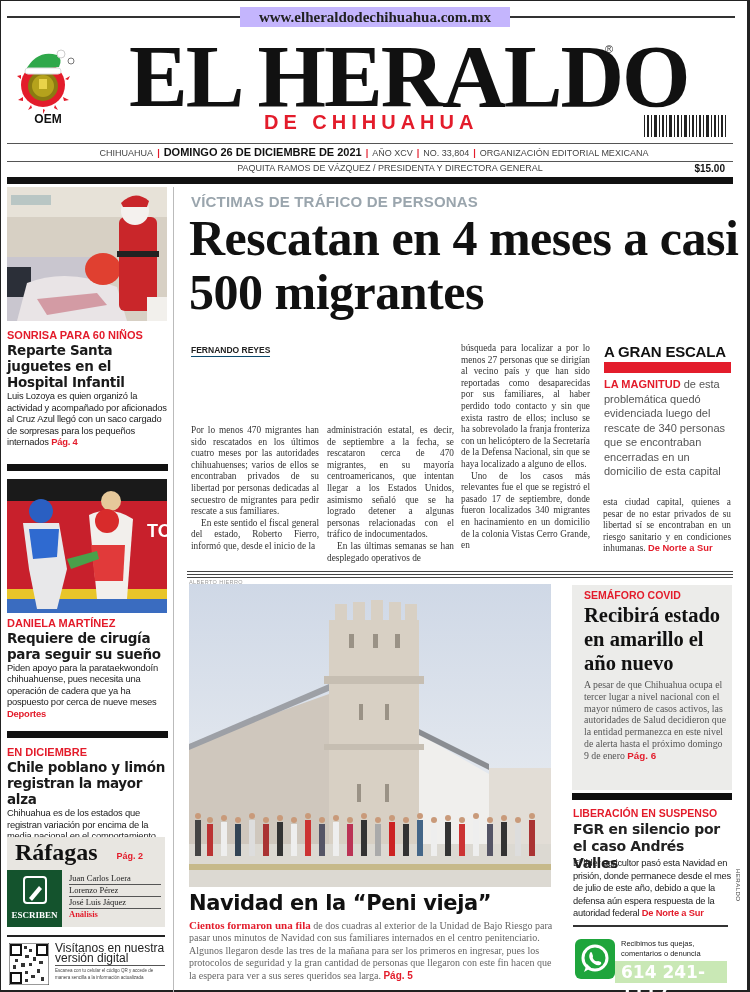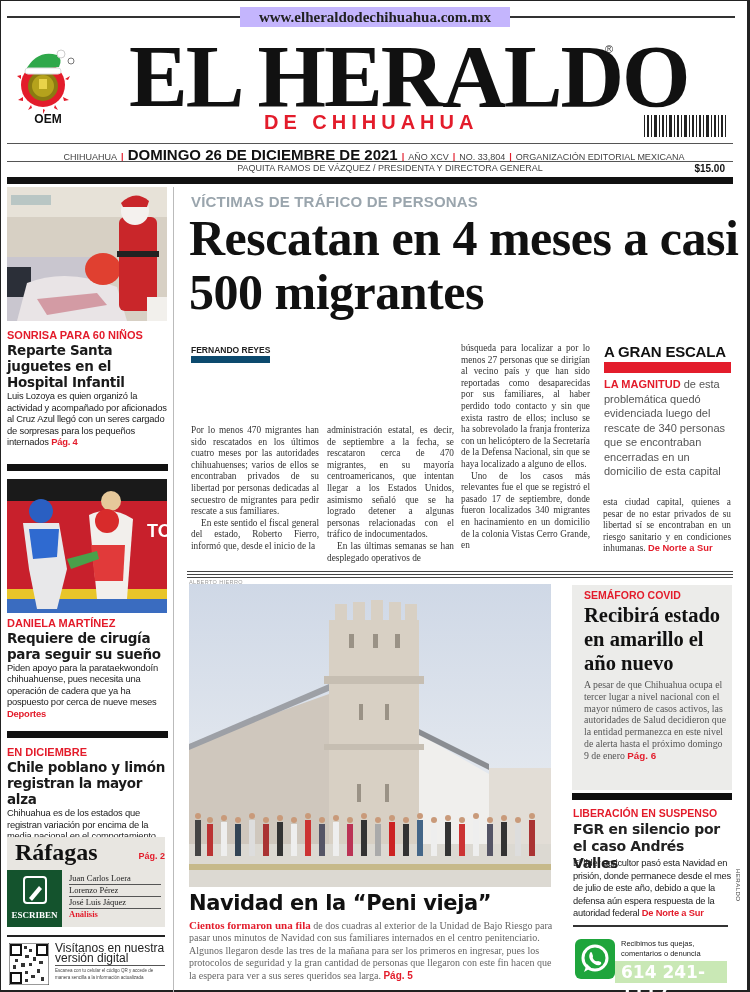--- a/index.html
+++ b/index.html
@@ -14,54 +14,54 @@
 
   .logo-oem { position: absolute; left: 16px; top: 40px; width: 62px; height: 86px; }
   .masthead-title { position: absolute; left: 128px; top: 28px; width: 490px; font-family: "Liberation Serif", serif; font-weight: bold; font-size: 88px; line-height: 94px; letter-spacing: -2px; color: #111; white-space: nowrap; transform: scaleY(1.02); }
   .masthead-reg { position: absolute; left: 604px; top: 42px; font-size: 11px; color: #333; }
   .masthead-sub { position: absolute; left: 263px; top: 110px; font-family: "Liberation Sans", sans-serif; font-weight: bold; font-size: 20px; letter-spacing: 5px; color: #e31c2b; }
   .barcode { position: absolute; left: 641px; top: 114px; width: 88px; height: 24px; }
 
   .info-rule-1 { position: absolute; left: 6px; right: 14px; top: 142px; height: 1px; background: #555; }
   .info-row { position: absolute; left: 0; right: 0; top: 145px; height: 14px; font-family: "Liberation Sans", sans-serif; font-size: 9px; color: #444; text-align: center; white-space: nowrap; }
   .info-row .sep { color: #e31c2b; font-weight: bold; margin: 0 4px; }
-  .info-row .date { font-weight: bold; font-size: 15px; color: #111; }
+  .info-row .date { font-weight: bold; font-size: 11px; color: #111; }
   .info-rule-2 { position: absolute; left: 6px; right: 14px; top: 160px; height: 1px; background: #555; }
   .director-row { position: absolute; left: 0; right: 0; top: 162px; height: 14px; font-size: 9px; color: #444; text-align: center; padding-left: 32px; }
   .price { position: absolute; right: 22px; top: 162px; font-weight: bold; font-size: 10px; color: #111; }
   .top-bar { position: absolute; left: 6px; right: 14px; top: 176px; height: 7px; background: #111; }
 
   
   .left-col { position: absolute; left: 6px; top: 186px; width: 161px; }
   .left-divider { position: absolute; left: 172px; top: 186px; width: 1px; height: 806px; background: #bbb; }
   .photo { position: relative; overflow: hidden; }
   .kicker { font-family: "Liberation Sans", sans-serif; font-weight: bold; font-size: 11px; color: #e31c2b; line-height: 13px; }
   .lhead { font-family: "DejaVu Sans", sans-serif; font-weight: bold; font-size: 13.5px; line-height: 16px; color: #1a1a1a; letter-spacing: -0.3px; }
   .lbody { font-family: "Liberation Sans", sans-serif; font-size: 9.4px; line-height: 11.5px; color: #222; letter-spacing: -0.2px; }
   .pg { color: #e31c2b; font-weight: bold; }
   .block-bar { height: 7px; background: #111; }
 
   .rafagas { position: absolute; left: 6px; top: 836px; width: 158px; height: 90px; background: #e8e6e1; }
   .rafagas-title { position: absolute; left: 8px; top: 2px; font-family: "Liberation Serif", serif; font-weight: bold; font-size: 24px; color: #111; }
-  .rafagas-pg { position: absolute; right: 0; top: 14px; font-size: 9px; font-weight: bold; color: #e31c2b; }
+  .rafagas-pg { position: absolute; right: 22px; top: 14px; font-size: 9px; font-weight: bold; color: #e31c2b; }
   .escriben { position: absolute; left: 0; top: 33px; width: 55px; height: 57px; background: #14532d; color: #fff; }
   .escriben-icon { position: absolute; left: 16px; top: 6px; width: 24px; height: 28px; border: 2px solid #fff; border-radius: 4px; }
   .escriben-label { position: absolute; left: 0; right: 0; top: 40px; text-align: center; font-family: "Liberation Serif", serif; font-size: 9px; font-weight: bold; }
   .writers { position: absolute; left: 62px; top: 36px; width: 92px; }
   .writer { font-family: "Liberation Serif", serif; font-size: 8.5px; color: #222; height: 12px; line-height: 11px; border-bottom: 1px solid #555; }
   .writer.accent { color: #e31c2b; font-weight: bold; border-bottom: none; }
   .qr-rule { position: absolute; left: 6px; top: 934px; width: 158px; height: 2px; background: #222; }
   .qr { position: absolute; left: 8px; top: 942px; width: 40px; height: 42px; }
   .qr-title { position: absolute; left: 54px; top: 942px; width: 110px; font-size: 12px; line-height: 10px; color: #222; border-bottom: 1px solid #555; padding-bottom: 2px; }
   .qr-note { position: absolute; left: 54px; top: 966px; width: 110px; font-size: 4.5px; line-height: 7px; color: #444; }
 
   
   .kicker-main { position: absolute; left: 190px; top: 192px; font-family: "Liberation Sans", sans-serif; font-weight: bold; font-size: 15px; color: #9aa5ad; letter-spacing: 0.2px; }
   .headline { position: absolute; left: 188px; top: 210px; width: 550px; font-family: "Liberation Serif", serif; font-weight: bold; font-size: 50px; line-height: 54px; color: #111; letter-spacing: -0.5px; }
-  .byline { position: absolute; left: 190px; top: 344px; font-size: 8.5px; font-weight: bold; color: #222; border-bottom: 7px solid #0c4a6e; padding-bottom: 1px; }
+  .byline { position: absolute; left: 190px; top: 344px; font-size: 8.5px; font-weight: bold; color: #222; border-bottom: 1px solid #0c4a6e; padding-bottom: 1px; }
   .deck { position: absolute; left: 190px; top: 362px; width: 262px; font-family: "DejaVu Serif", serif; font-weight: bold; font-size: 13px; line-height: 16px; color: #222; letter-spacing: -0.3px; }
   .bodycol { position: absolute; font-family: "Liberation Serif", serif; font-size: 9.3px; line-height: 11.6px; color: #333; text-align: justify; }
   .bodycol p { text-indent: 0; }
   .bodycol p + p { text-indent: 10px; }
   .col1 { left: 190px; top: 424px; width: 128px; }
   .col2 { left: 326px; top: 424px; width: 127px; }
   .col3 { left: 460px; top: 342px; width: 129px; }
   .col4 { left: 602px; top: 496px; width: 128px; }
 
   .side-head { position: absolute; left: 603px; top: 342px; font-family: "Liberation Sans", sans-serif; font-weight: bold; font-size: 15px; color: #111; letter-spacing: -0.2px; }
@@ -182,21 +182,21 @@
           <circle cx="128" cy="24" r="14" fill="#f4f1ee"></circle>
           <path d="M114 16 Q128 2 142 14 L140 20 L116 20z" fill="#c9262a"></path>
           <rect x="110" y="64" width="42" height="6" fill="#222"></rect>
           <rect x="140" y="110" width="20" height="24" fill="#f2f0ec"></rect>
         </svg>
         
       </div>
       <div style="height:8px"></div>
       <div class="kicker">SONRISA PARA 60 NIÑOS</div>
       <div class="lhead">Reparte Santa juguetes en el Hospital Infantil</div>
-      <div class="lbody"><span>Luis Lozoya es quien organizó la actividad y acompañado por aficionados al Cruz Azul llegó con un seres cargado de sorpresas para los pequeños internados </span><span class="pg">Pág. 4</span></div>
+      <div class="lbody"><span>Luis Lozoya es quien organizó la actividad y acompañado por aficionados al Cruz Azul llegó con un saco cargado de sorpresas para los pequeños internados </span><span class="pg">Pág. 4</span></div>
     </div>
 
     <div style="height:16px"></div>
     <div class="block-bar"></div>
     <div style="height:8px"></div>
 
     <div class="story">
       <div class="photo" style="width:160px;height:134px;">
         <svg width="160" height="134" viewBox="0 0 160 134">
           <rect width="160" height="134" fill="#c8202c"></rect>

